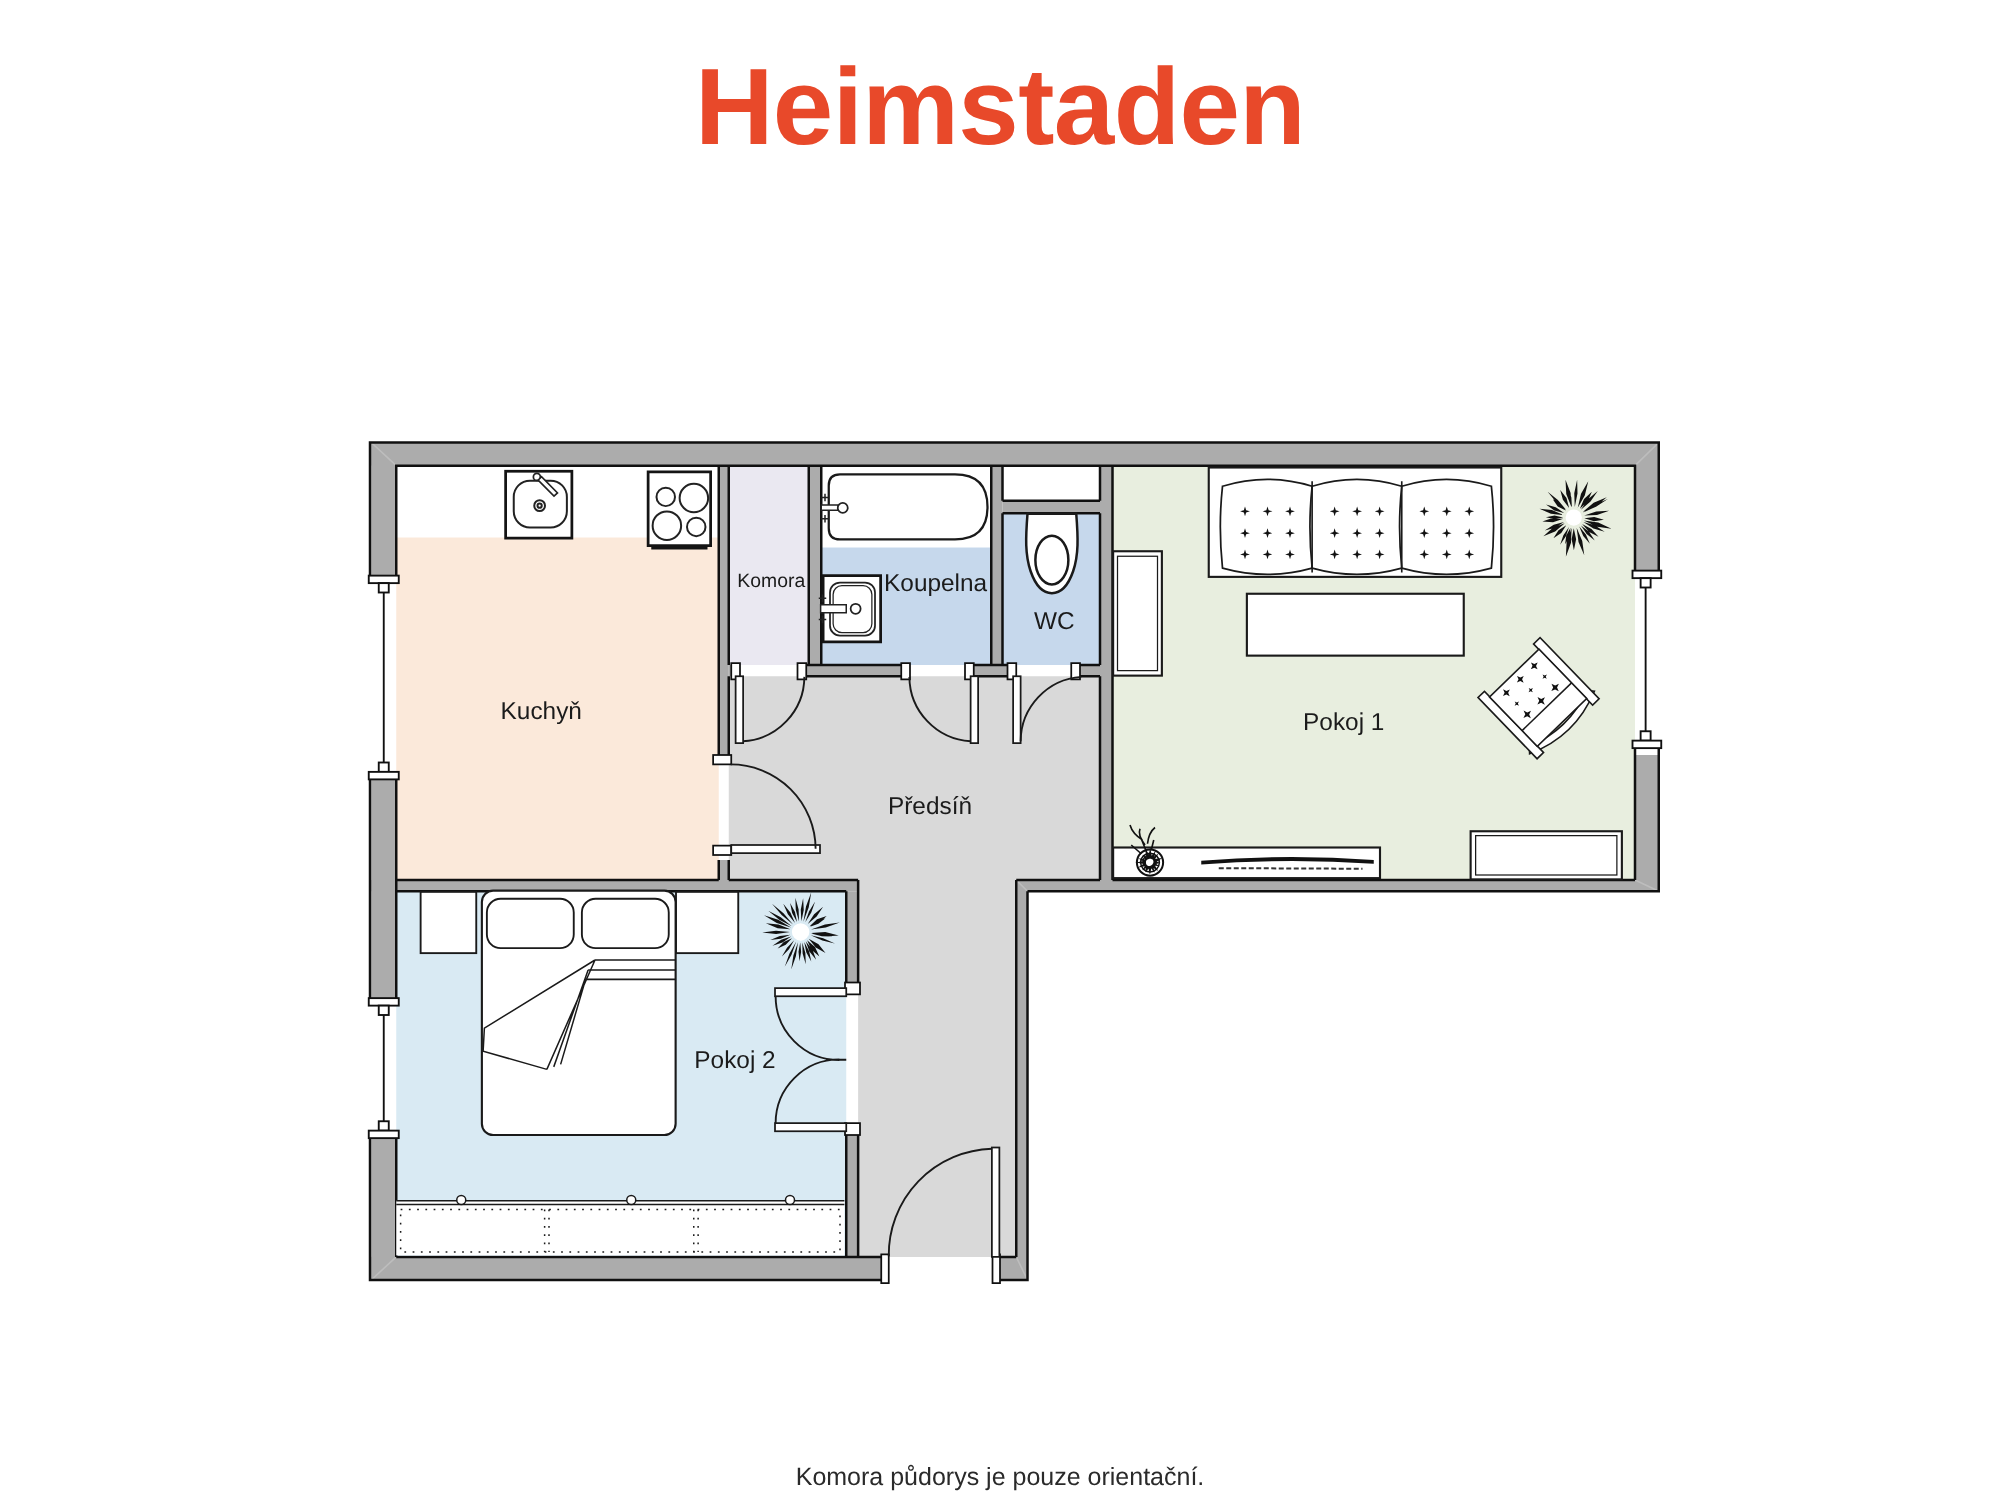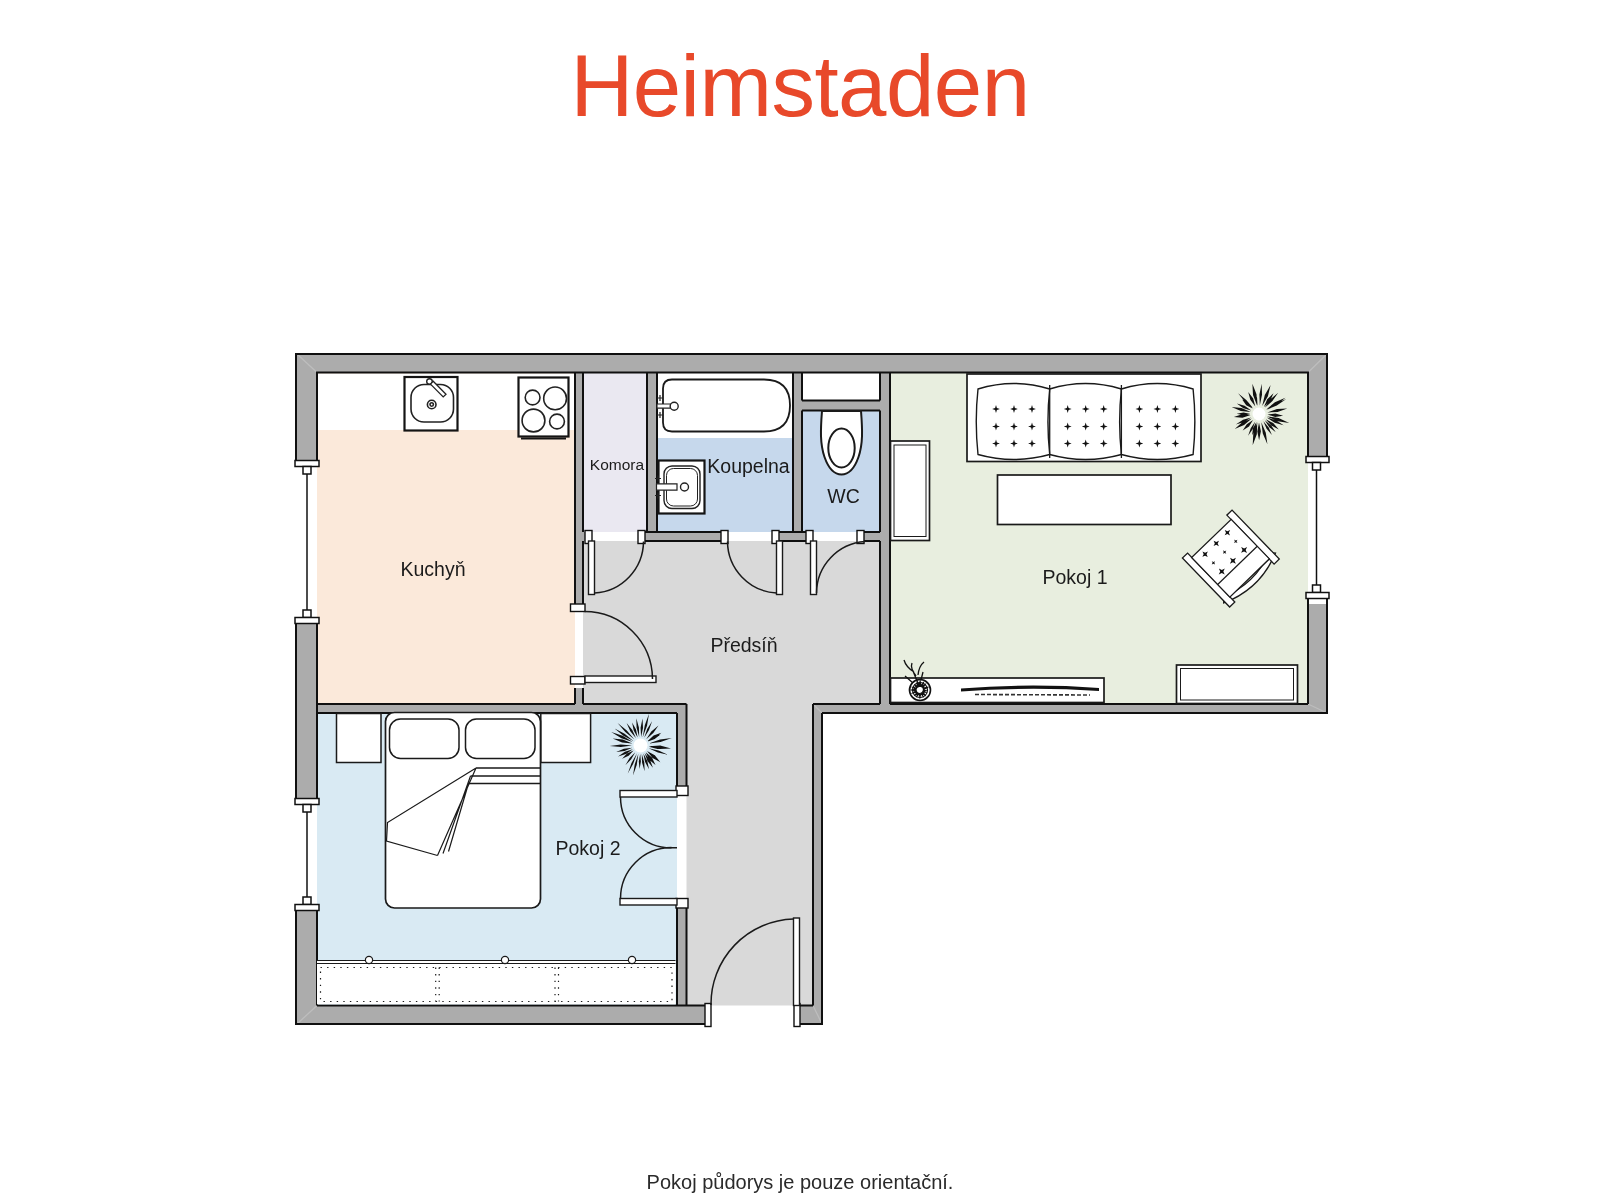--- a/index.html
+++ b/index.html
@@ -1,14 +1,14 @@
 <!DOCTYPE html>
 <html><head><meta charset="utf-8"><style>
 html,body{margin:0;padding:0;background:#fff;width:1600px;height:1200px;font-family:"Liberation Sans",sans-serif;}
-.logo{position:absolute;left:0;top:36px;width:1600px;text-align:center;color:#e8492a;font-weight:normal;font-size:87px;letter-spacing:-0.5px;}
+.logo{position:absolute;left:0;top:36px;width:1600px;text-align:center;color:#e8492a;font-weight:bold;font-size:87px;letter-spacing:-0.5px;}
 .foot{position:absolute;left:0;top:1171px;width:1600px;text-align:center;color:#2a2a2a;font-size:20px;}
 svg{position:absolute;left:0;top:0;}
 svg text{font-family:"Liberation Sans",sans-serif;fill:#1b1b1b;}
 </style></head><body>
 
 <div class="logo">Heimstaden</div>
 <svg width="1600" height="1200" viewBox="0 0 1600 1200">
 
 <g>
       <rect x="317" y="372.5" width="258" height="331.5" fill="#fbe9da"></rect>
@@ -330,13 +330,13 @@
       <rect x="317" y="960.5" width="358.5" height="43.8" fill="#fff"></rect>
 <path d="M317,960.5 H675.5 M317,963.5 H675.5" stroke="#1a1a1a" stroke-width="1.2"></path>
 <circle cx="369" cy="960" r="3.6" fill="#fff" stroke="#1a1a1a" stroke-width="1.2"></circle>
 <circle cx="505" cy="960" r="3.6" fill="#fff" stroke="#1a1a1a" stroke-width="1.2"></circle>
 <circle cx="632" cy="960" r="3.6" fill="#fff" stroke="#1a1a1a" stroke-width="1.2"></circle>
 <rect x="320.5" y="967.5" width="351.5" height="34" fill="none" stroke="#1a1a1a" stroke-width="1.2" stroke-dasharray="1.4,5.2"></rect>
 <path d="M435.7,967.5 V1001.5 M439.2,967.5 V1001.5 M555,967.5 V1001.5 M558.5,967.5 V1001.5" stroke="#1a1a1a" stroke-width="1.2" stroke-dasharray="1.4,5.2" fill="none"></path>
     </g>
 </svg>
 
-<div class="foot">Pokoj půdorys je pouze orientační.</div>
+<div class="foot">Komora půdorys je pouze orientační.</div>
 
 </body></html>

